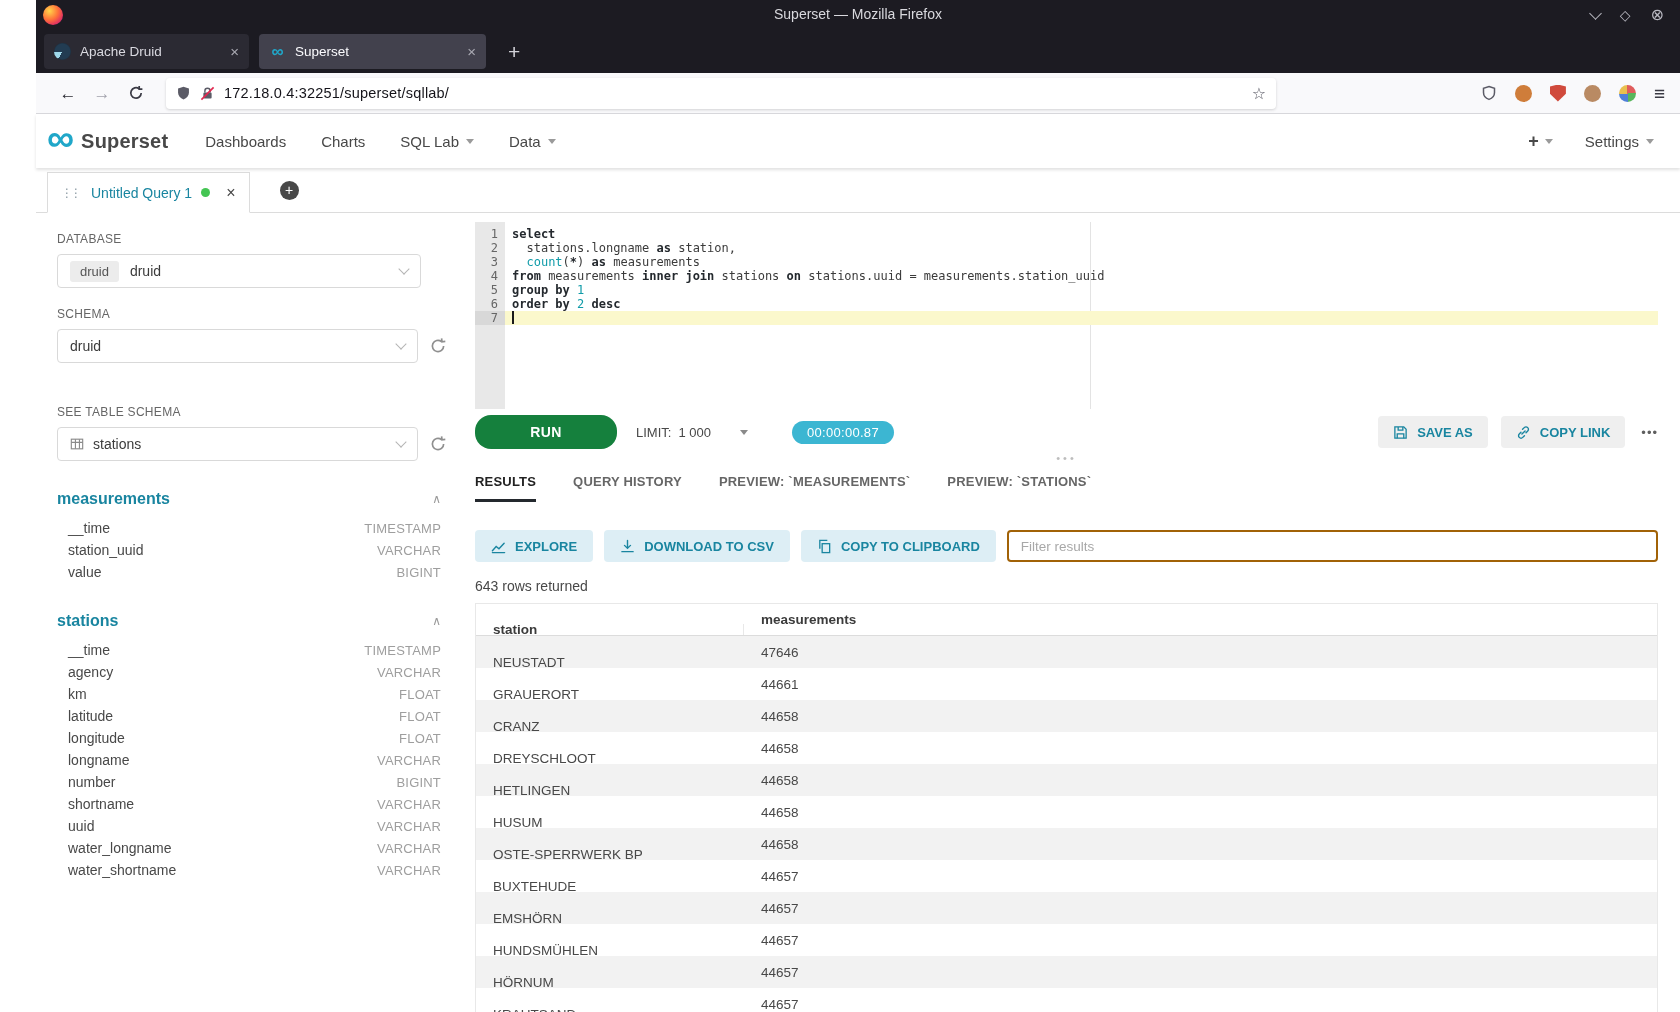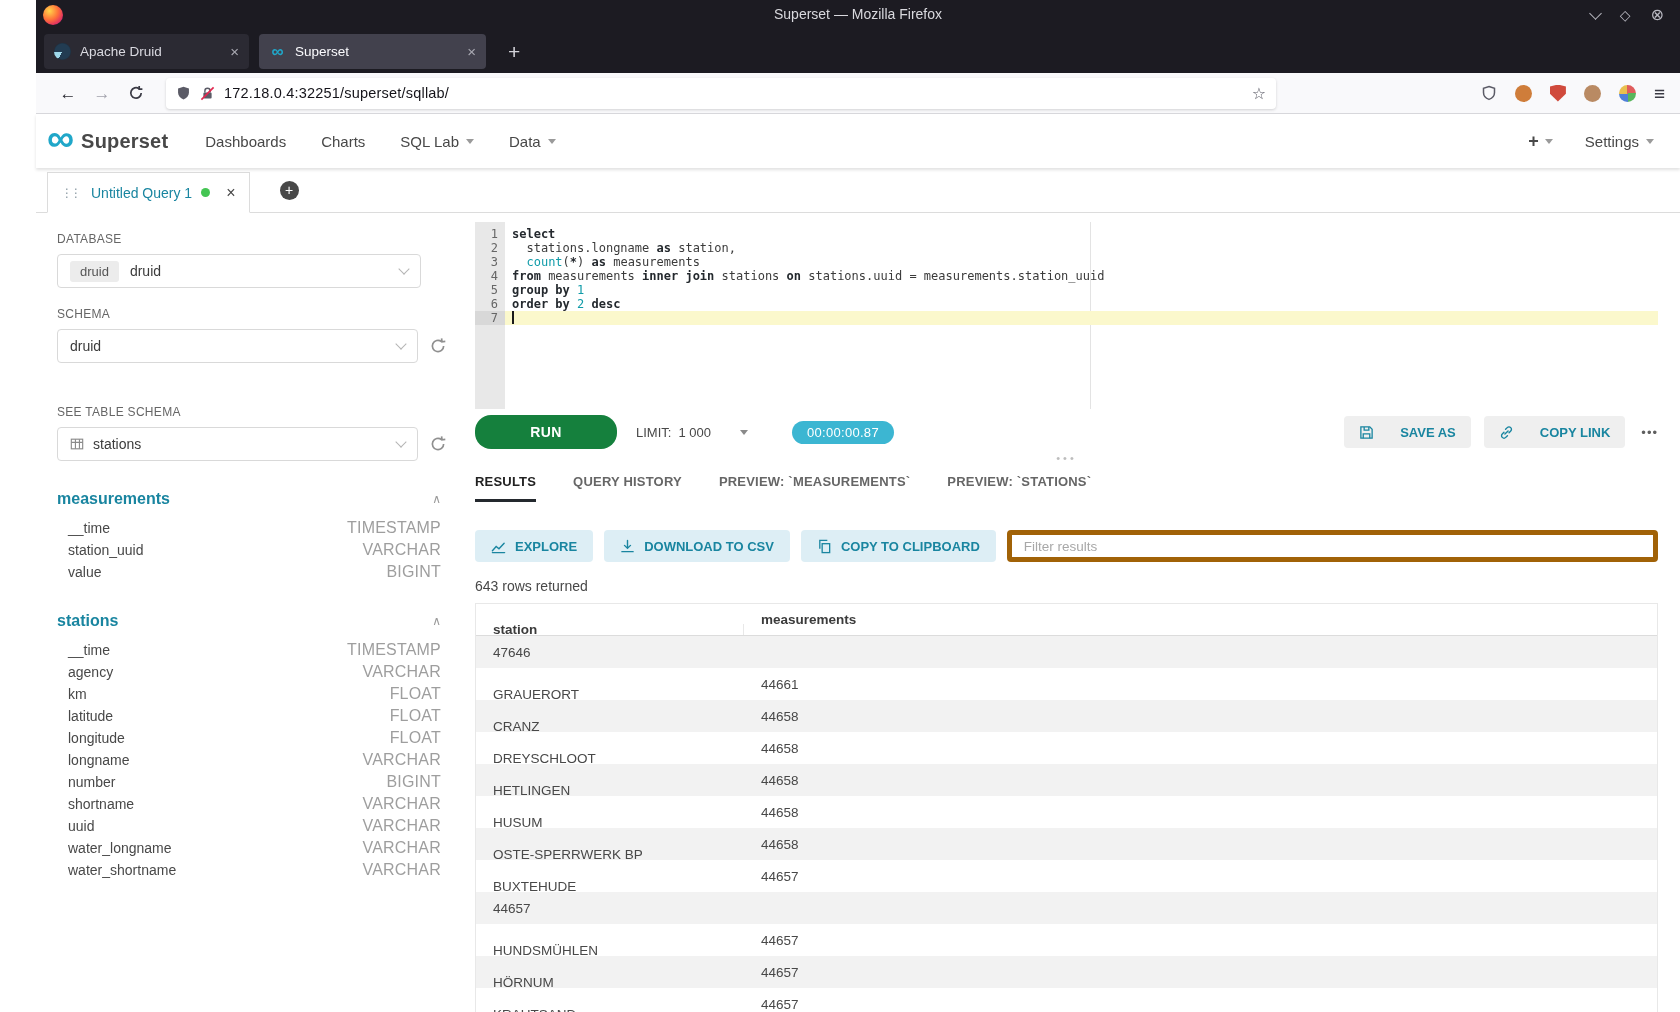--- a/index.html
+++ b/index.html
@@ -84,21 +84,21 @@
   .sel-text { font-size:14px; color:#3b3b3b; flex:1; }
   .chev { width:8px; height:8px; border-right:1.4px solid #b5b5b5; border-bottom:1.4px solid #b5b5b5; transform:rotate(45deg); margin-top:-4px; flex:0 0 auto; }
   .refresh { margin-left:11px; margin-top:8px; display:flex; }
   .tbl-ico { margin-right:9px; display:flex; }
   .schema-tables { margin-top:14px; width:384px; }
   .schema-head { display:flex; align-items:center; justify-content:space-between; margin-top:29px; margin-bottom:9px; }
   .schema-name { color:#1985a0; font-size:16px; font-weight:bold; }
   .schema-collapse { color:#9a9a9a; font-size:12px; }
   .col-row { display:flex; align-items:center; justify-content:space-between; height:22px; padding-left:11px;gap:36px; }
   .col-name { font-size:14px; color:#484848; }
-  .col-type { font-size:16px; color:#9e9e9e; letter-spacing:.2px; }
+  .col-type { font-size:13px; color:#9e9e9e; letter-spacing:.2px; }
 
   
   .editor-pane { flex:1; display:flex; flex-direction:column; min-width:0; overflow:hidden; }
   .editor { margin-top:9px; height:187px; display:flex; position:relative; background:#fff;
     font-family:"DejaVu Sans Mono","Liberation Mono",monospace; font-size:12px; line-height:14px; flex:0 0 auto; }
   .gutter { width:30px; background:#e8e8e8; color:#666; text-align:right; padding-top:5px; flex:0 0 auto; position:relative; z-index:2; }
   .gut-line { height:14px; padding-right:7px; }
   .gut-line.active { background:#d8d8d8; }
   .codearea { flex:1; padding:5px 0 0 7px; position:relative; z-index:1; white-space:pre; color:#3b3b3b; }
   .code-line { height:14px; }
@@ -111,34 +111,34 @@
   .caret-cursor { display:inline-block; width:2px; height:13px; background:#1a1a1a; vertical-align:text-top; }
 
   
   .run-row { margin-top:5px; display:flex; align-items:center; height:36px; flex:0 0 auto; }
   .run-btn { width:142px; height:34px; background:#15803d; color:#fff; border:none; border-radius:16px; font-size:14px; font-weight:bold; letter-spacing:.4px; font-family:inherit; }
   .limit { display:flex; align-items:center; margin-left:19px; gap:7px; }
   .limit-label, .limit-val { font-size:13px; color:#484848; }
   .limit .tri { margin-left:22px; border-top-color:#8a8a8a; }
   .timer { margin-left:44px; background:#3cb6d2; color:#fff; font-size:13px; padding:4px 15px; border-radius:13px; letter-spacing:.3px; }
   .spacer { flex:1; }
-  .soft-btn { height:32px; background:#efefef; border:none; border-radius:4px; display:flex; align-items:center; gap:26px; padding:0 15px; color:#1985a0; font-size:13px; font-weight:bold; font-family:inherit; margin-left:13px; }
+  .soft-btn { height:32px; background:#efefef; border:none; border-radius:4px; display:flex; align-items:center; gap:9px; padding:0 15px; color:#1985a0; font-size:13px; font-weight:bold; font-family:inherit; margin-left:13px; }
   .dots { color:#5f5f5f; font-size:13px; letter-spacing:1px; margin-left:16px; }
 
   .splitter { height:15px; display:flex; align-items:center; justify-content:center; color:#bdbdbd; font-size:11px; letter-spacing:3px; flex:0 0 auto; }
 
   
   .rtabs { display:flex; gap:37px; height:38px; align-items:flex-start; padding-top:9px; flex:0 0 auto; }
   .rtab { font-size:13px; font-weight:bold; color:#666; letter-spacing:.2px; padding-bottom:10px; }
   .rtab.active { color:#222; border-bottom:3px solid #24292e; }
 
   
   .actions { display:flex; align-items:center; margin-top:27px; flex:0 0 auto; }
   .cyan-btn { height:32px; background:#ddeef5; border:none; border-radius:4px; display:flex; align-items:center; gap:9px; padding:0 16px; color:#1985a0; font-size:13px; font-weight:bold; font-family:inherit; margin-right:11px; }
-  .filter { flex:1; height:32px; border:5px solid #a16207; border-radius:4px; padding:0 12px; font-size:13.5px; color:#484848; font-family:inherit; }
+  .filter { flex:1; height:32px; border:2px solid #a16207; border-radius:4px; padding:0 12px; font-size:13.5px; color:#484848; font-family:inherit; }
   .filter::placeholder { color:#a8a8a8; }
 
   .rowcount { margin-top:16px; font-size:14px; color:#484848; flex:0 0 auto; }
 
   
   .grid { margin-top:9px; border:1px solid #e8e8e8; border-bottom:none; flex:1; overflow:hidden; }
   .grid-head { display:flex; height:32px; background:#fff; border-bottom:1px solid #dcdcdc; }
   .grid-cell { display:flex; align-items:center; padding-left:17px; font-size:13.5px; color:#484848; overflow:hidden; white-space:nowrap; }
   .grid-cell.c1 { width:268px; flex:0 0 auto;margin-top:20px; }
   .grid-cell.c2 { flex:1; }
@@ -461,20 +461,21 @@
 
       <div class="rowcount" data-interactable="false">643 rows returned</div>
 
       <div class="grid" data-interactable="false">
         <div class="grid-head" data-interactable="false">
           <div class="grid-cell c1 head" data-interactable="true">station</div>
           <div class="grid-cell c2 head" data-interactable="true">measurements</div>
         </div>
         <div class="grid-body" data-interactable="false">
             <div class="grid-row" data-interactable="false">
+              <div class="grid-cell c1" data-interactable="false">NEUSTADT</div>
               <div class="grid-cell c2" data-interactable="false">47646</div>
             </div>
             <div class="grid-row" data-interactable="false">
               <div class="grid-cell c1" data-interactable="false">GRAUERORT</div>
               <div class="grid-cell c2" data-interactable="false">44661</div>
             </div>
             <div class="grid-row" data-interactable="false">
               <div class="grid-cell c1" data-interactable="false">CRANZ</div>
               <div class="grid-cell c2" data-interactable="false">44658</div>
             </div>
@@ -492,20 +493,21 @@
             </div>
             <div class="grid-row" data-interactable="false">
               <div class="grid-cell c1" data-interactable="false">OSTE-SPERRWERK BP</div>
               <div class="grid-cell c2" data-interactable="false">44658</div>
             </div>
             <div class="grid-row" data-interactable="false">
               <div class="grid-cell c1" data-interactable="false">BUXTEHUDE</div>
               <div class="grid-cell c2" data-interactable="false">44657</div>
             </div>
             <div class="grid-row" data-interactable="false">
+              <div class="grid-cell c1" data-interactable="false">EMSHÖRN</div>
               <div class="grid-cell c2" data-interactable="false">44657</div>
             </div>
             <div class="grid-row" data-interactable="false">
               <div class="grid-cell c1" data-interactable="false">HUNDSMÜHLEN</div>
               <div class="grid-cell c2" data-interactable="false">44657</div>
             </div>
             <div class="grid-row" data-interactable="false">
               <div class="grid-cell c1" data-interactable="false">HÖRNUM</div>
               <div class="grid-cell c2" data-interactable="false">44657</div>
             </div>

